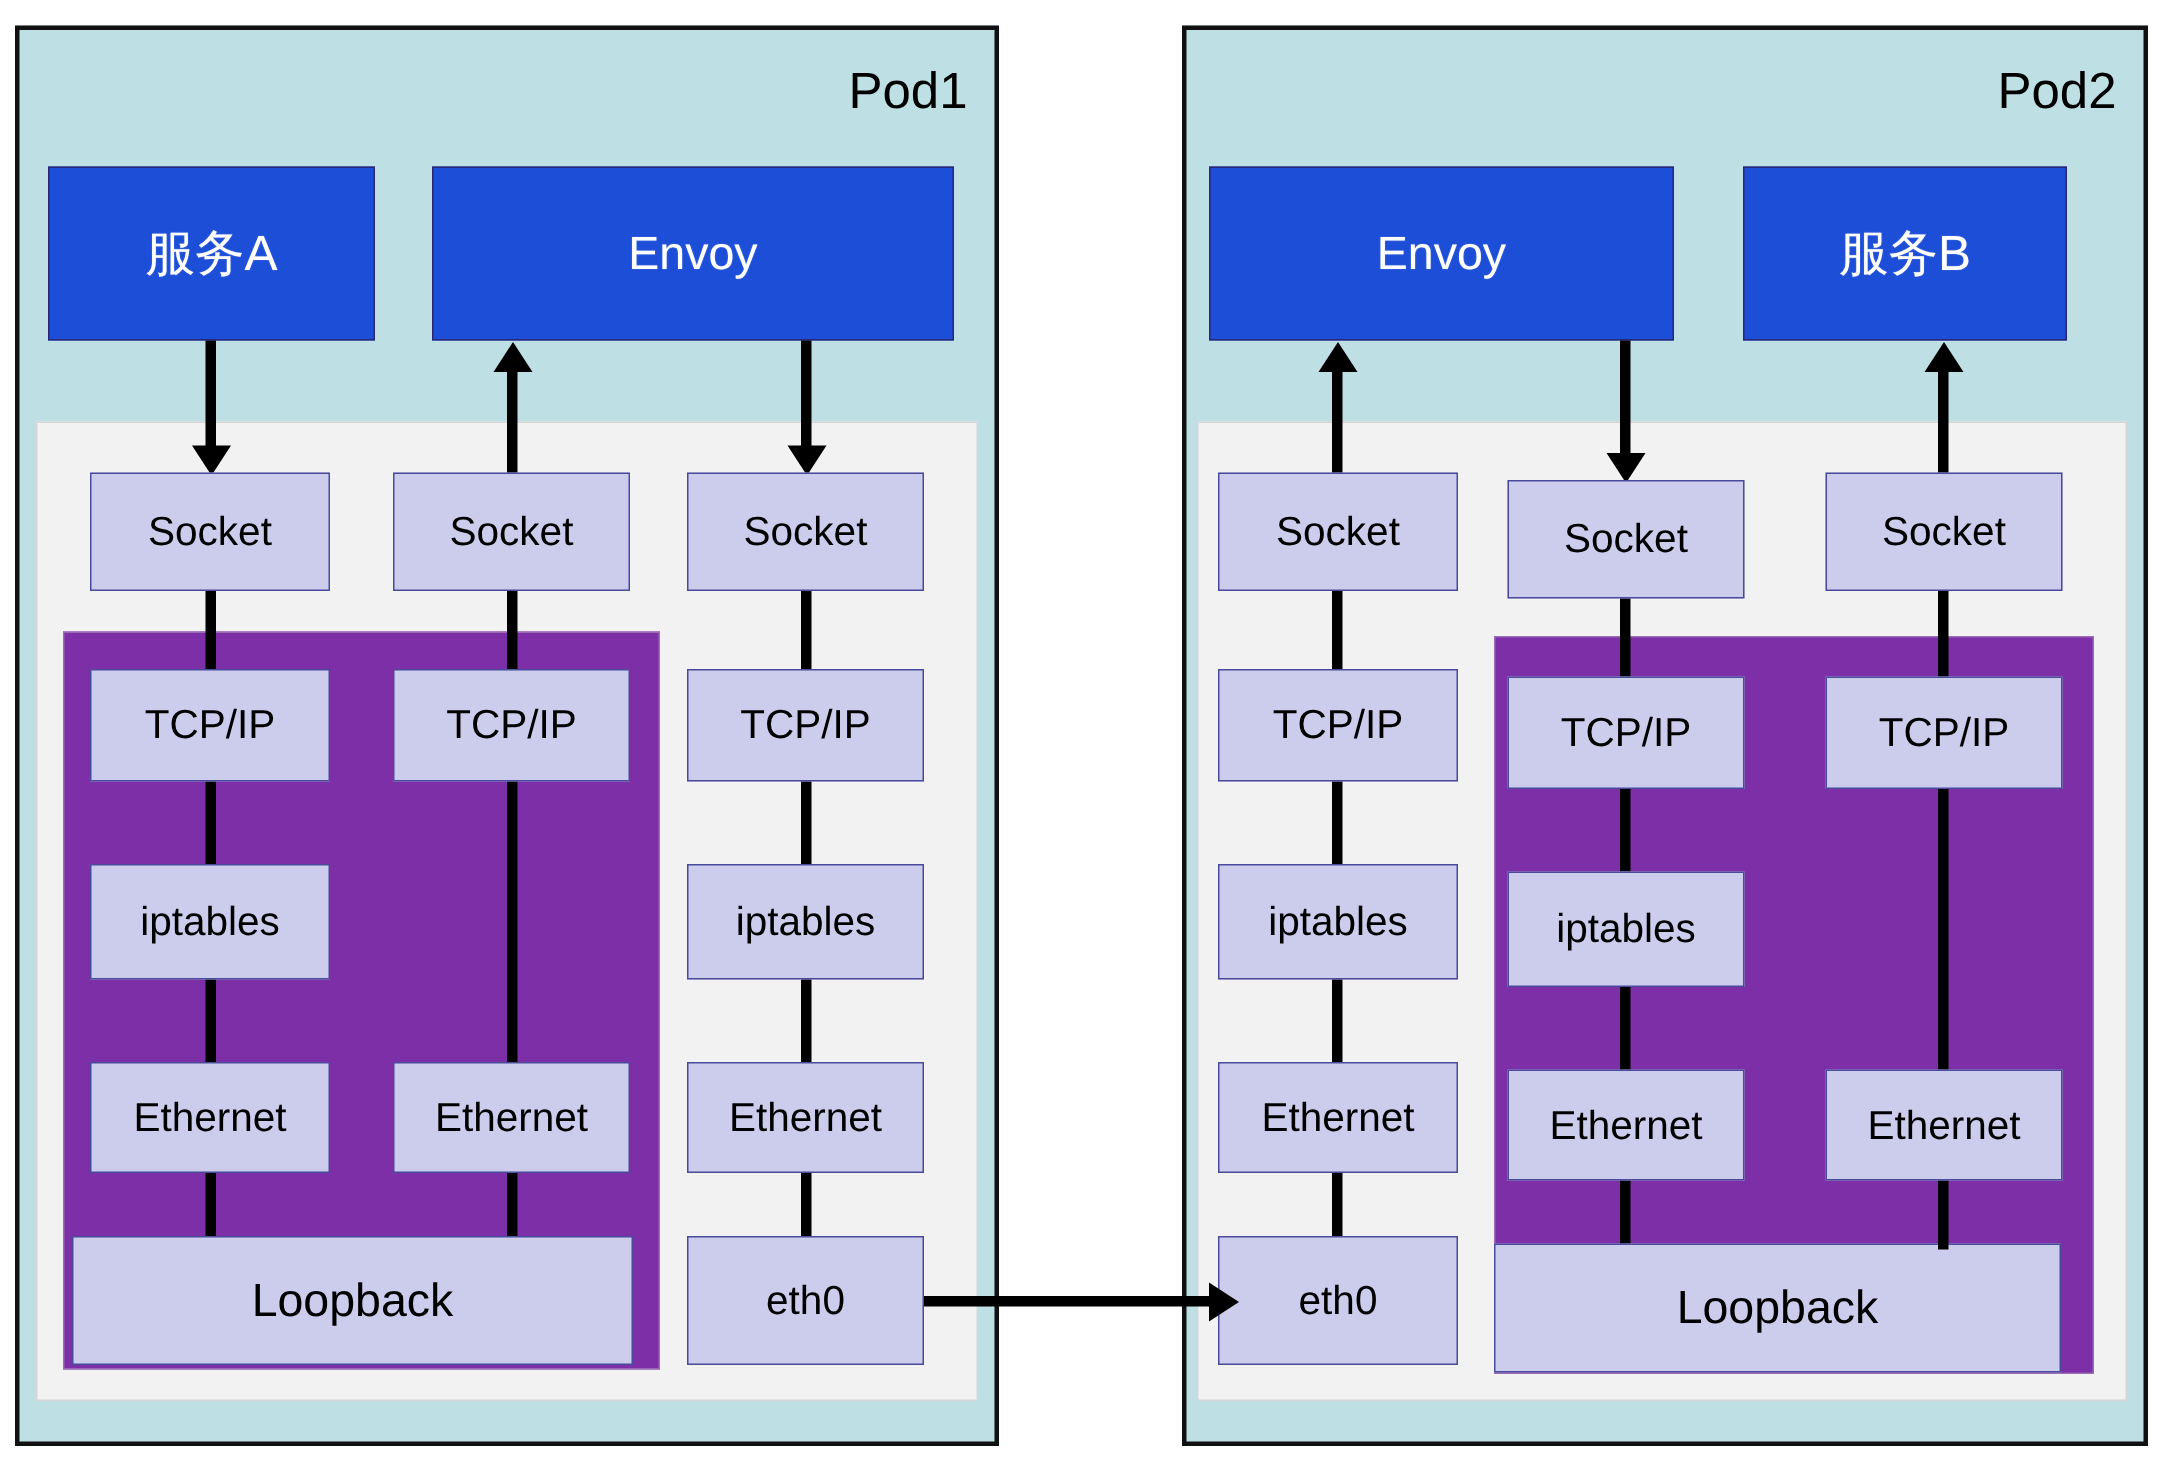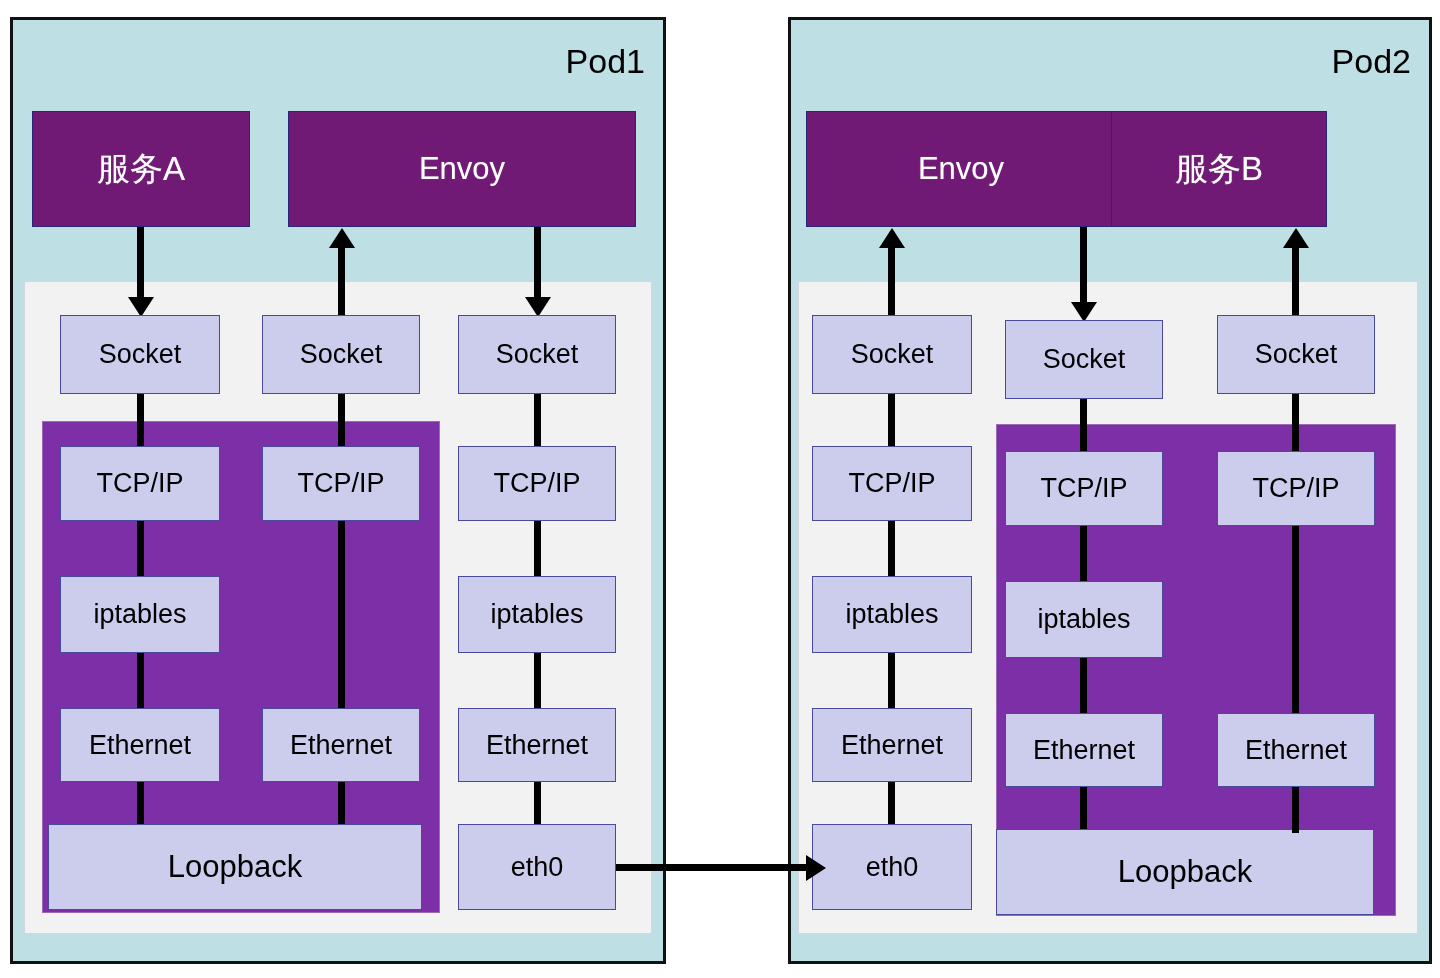--- a/index.html
+++ b/index.html
@@ -23,21 +23,21 @@
     right:18px;top:22px;
     font-size:34px;
     color:#000000;
     letter-spacing:0px;
     white-space:nowrap;
   }
 
   
   .app-box{
     position:absolute;
-    background:#701a75;
+    background:#1d4ed8;
     border:1px solid #2a2676;
     box-sizing:border-box;
     color:#ffffff;
     font-size:31px;
     display:flex;align-items:center;justify-content:center;
     text-shadow:0 0 1px rgba(255,255,255,.35);
     text-align:center;
   }
   .app-box.cjk{font-size:33px;}
 
@@ -145,21 +145,21 @@
   <div class="sbox" style="left:458px;top:446px;width:158px;height:75px;">TCP/IP</div>
   <div class="sbox" style="left:458px;top:576px;width:158px;height:77px;">iptables</div>
   <div class="sbox" style="left:458px;top:708px;width:158px;height:74px;">Ethernet</div>
   <div class="sbox" style="left:458px;top:824px;width:158px;height:86px;">eth0</div>
 
   <div class="pod" style="left:788px;top:17px;width:644px;height:947px;">
     <div class="pod-title">Pod2</div>
   </div>
 
   <div class="app-box" style="left:806px;top:111px;width:310px;height:116px;">Envoy</div>
-  <div class="app-box cjk" style="left:1111px;top:111px;width:216px;height:116px;">服务B</div>
+  <div class="app-box cjk" style="left:1162px;top:111px;width:216px;height:116px;">服务B</div>
 
   <div class="kpanel" style="left:798px;top:281px;width:620px;height:653px;"></div>
 
   <div class="purple" style="left:996px;top:424px;width:400px;height:492px;"></div>
 
   <div class="vline" style="left:888px;top:248px;height:75px;"></div>
   <div class="arrow-up" style="left:879px;top:228px;"></div>
 
   <div class="vline" style="left:1080px;top:227px;height:81px;"></div>
   <div class="arrow-down" style="left:1071px;top:302px;"></div>

